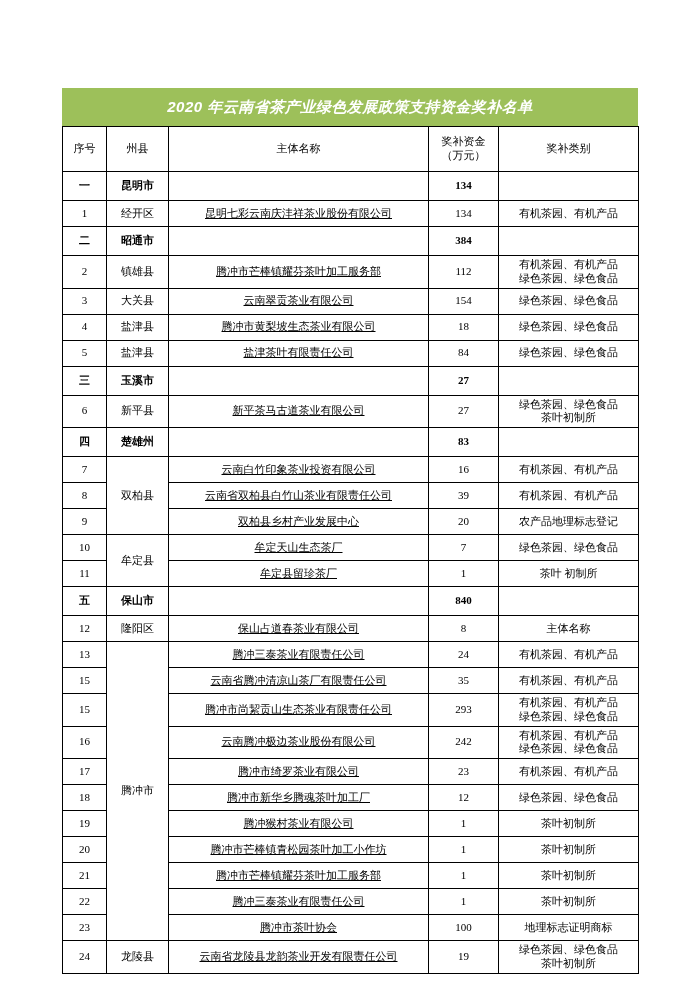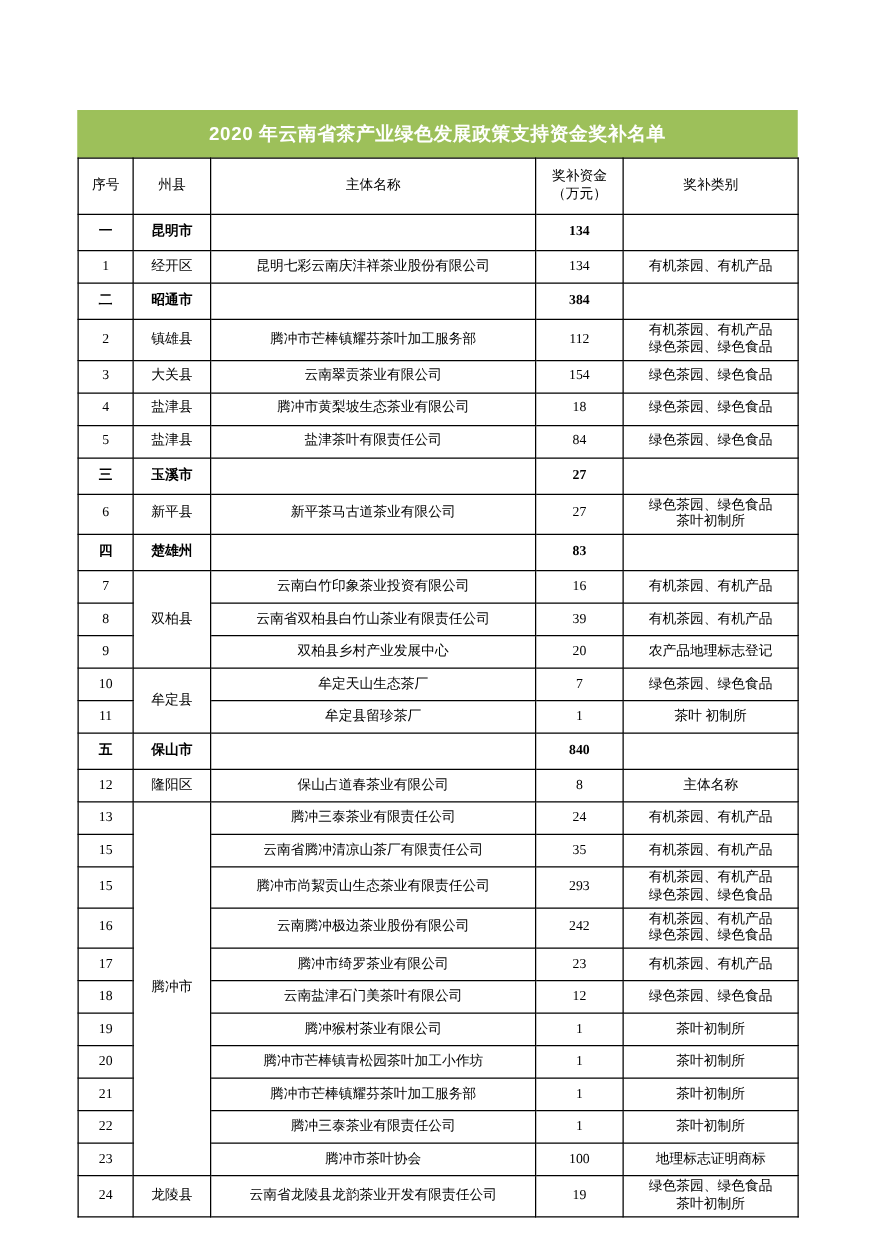--- a/index.html
+++ b/index.html
@@ -21,20 +21,21 @@
     top: 88px;
     width: 576px;
   }
   .title-bar {
     background: #9dc05a;
     height: 36px;
     display: flex;
     align-items: center;
     justify-content: center;
     border: 1px solid #9dc05a;
+    font-style: italic;
   }
   .title-bar .title-text {
     color: #ffffff;
     font-size: 15px;
     font-weight: bold;
     letter-spacing: 0.5px;
     font-family: "Liberation Sans", "DejaVu Sans", sans-serif;
   }
   table.award {
     border-collapse: collapse;
@@ -61,20 +62,21 @@
     font-size: 11.5px;
   }
   tr.group td {
     font-weight: bold;
     height: 24px;
   }
   td.name-cell {
     text-align: left;
     padding-left: 8px;
     font-size: 11px;
+    text-decoration: underline;
   }
   td.name-cell.center {
     text-align: center;
     padding-left: 3px;
   }
   tr.data td {
     height: 21px;
   }
   .two-line {
     line-height: 1.2;
@@ -264,21 +266,21 @@
           </td>
         </tr>
         <tr class="data">
           <td>17</td>
           <td class="name-cell">腾冲市绮罗茶业有限公司</td>
           <td>23</td>
           <td>有机茶园、有机产品</td>
         </tr>
         <tr class="data">
           <td>18</td>
-          <td class="name-cell">云南盐津石门美茶叶有限公司</td>
+          <td class="name-cell">腾冲市新华乡腾魂茶叶加工厂</td>
           <td>12</td>
           <td>绿色茶园、绿色食品</td>
         </tr>
         <tr class="data">
           <td>19</td>
           <td class="name-cell">腾冲猴村茶业有限公司</td>
           <td>1</td>
           <td>茶叶初制所</td>
         </tr>
         <tr class="data">

